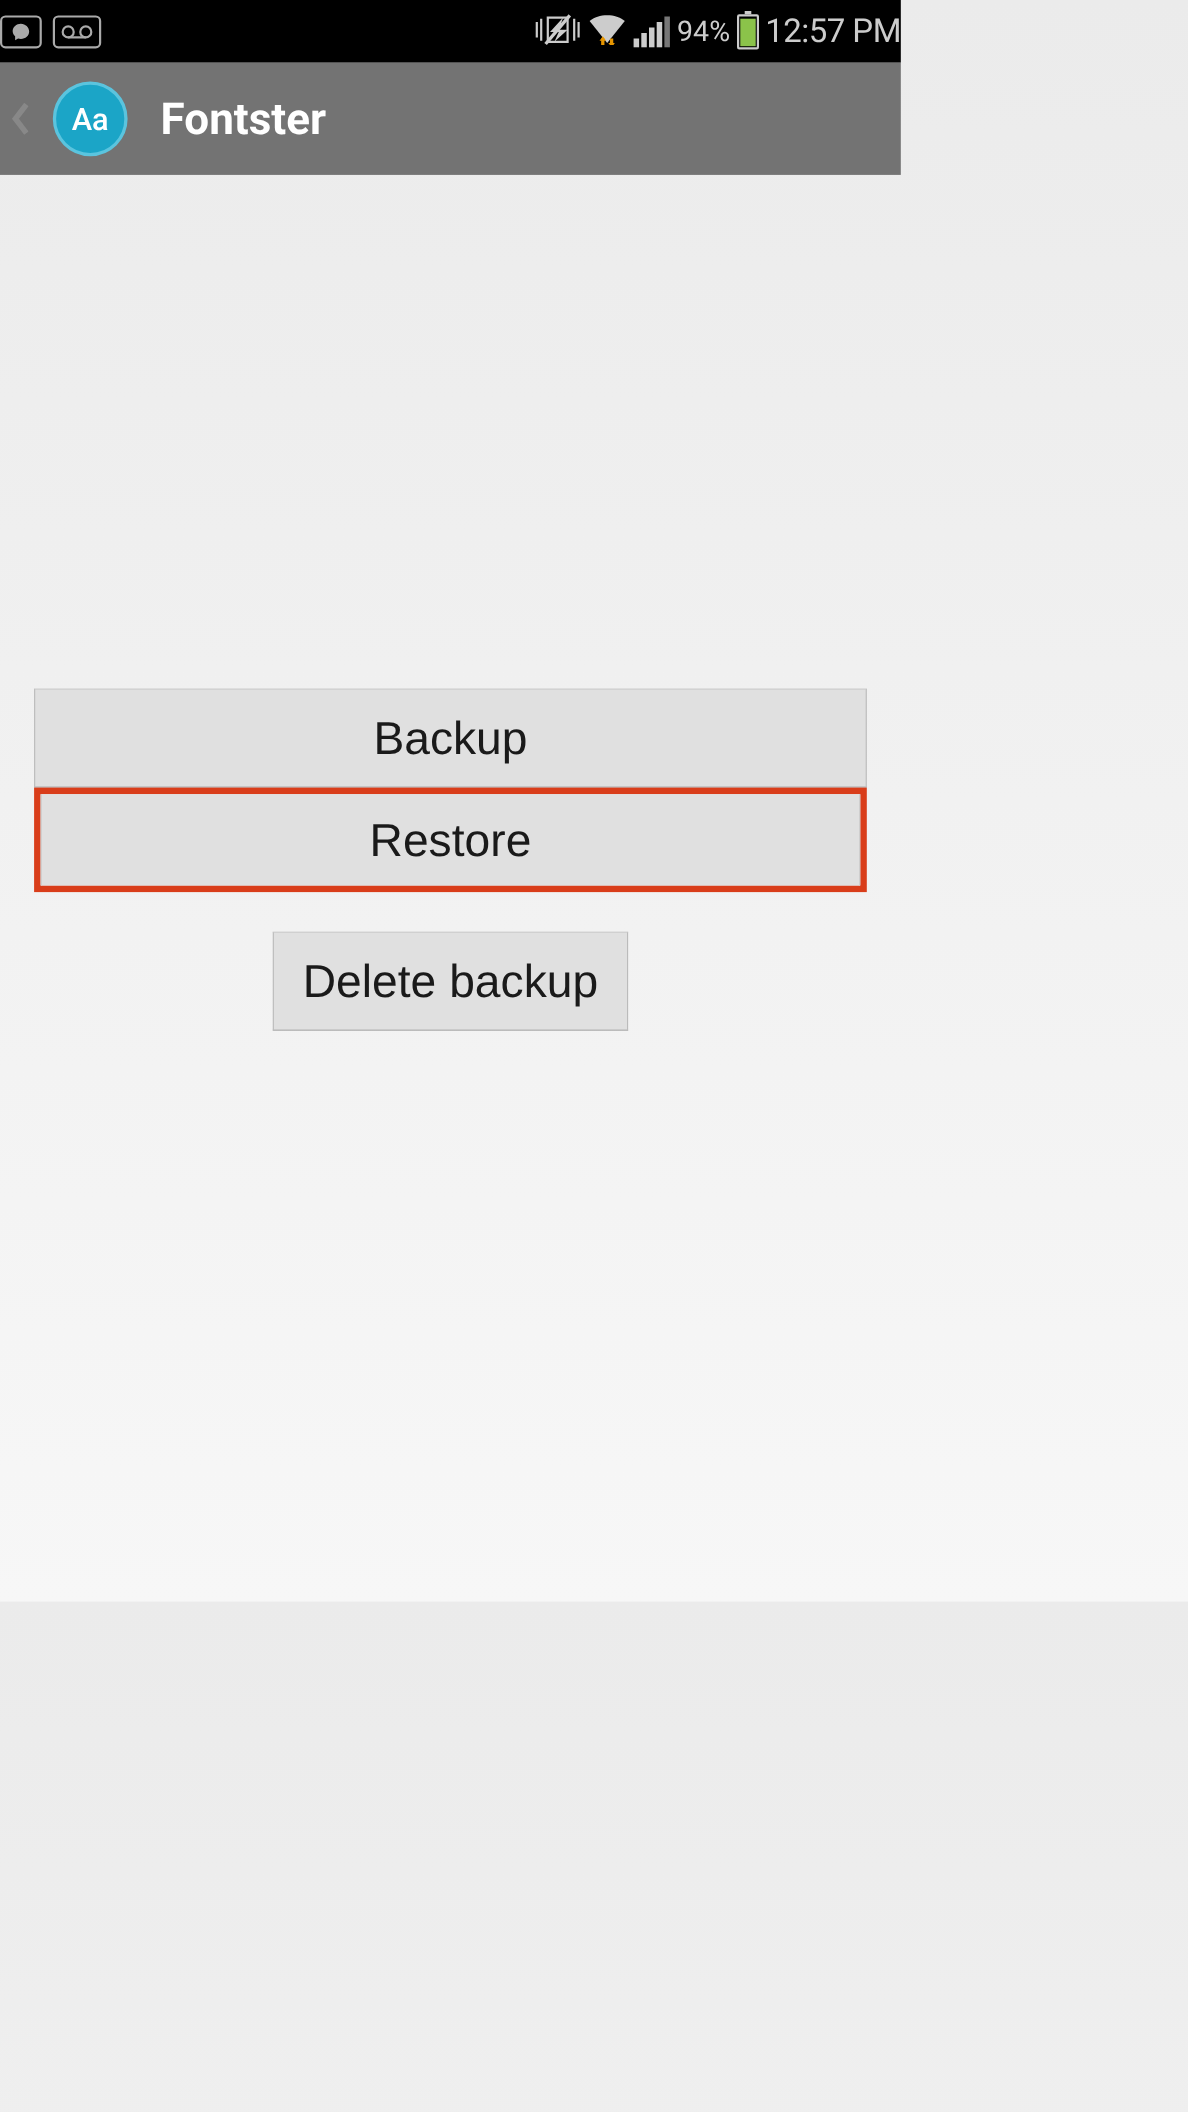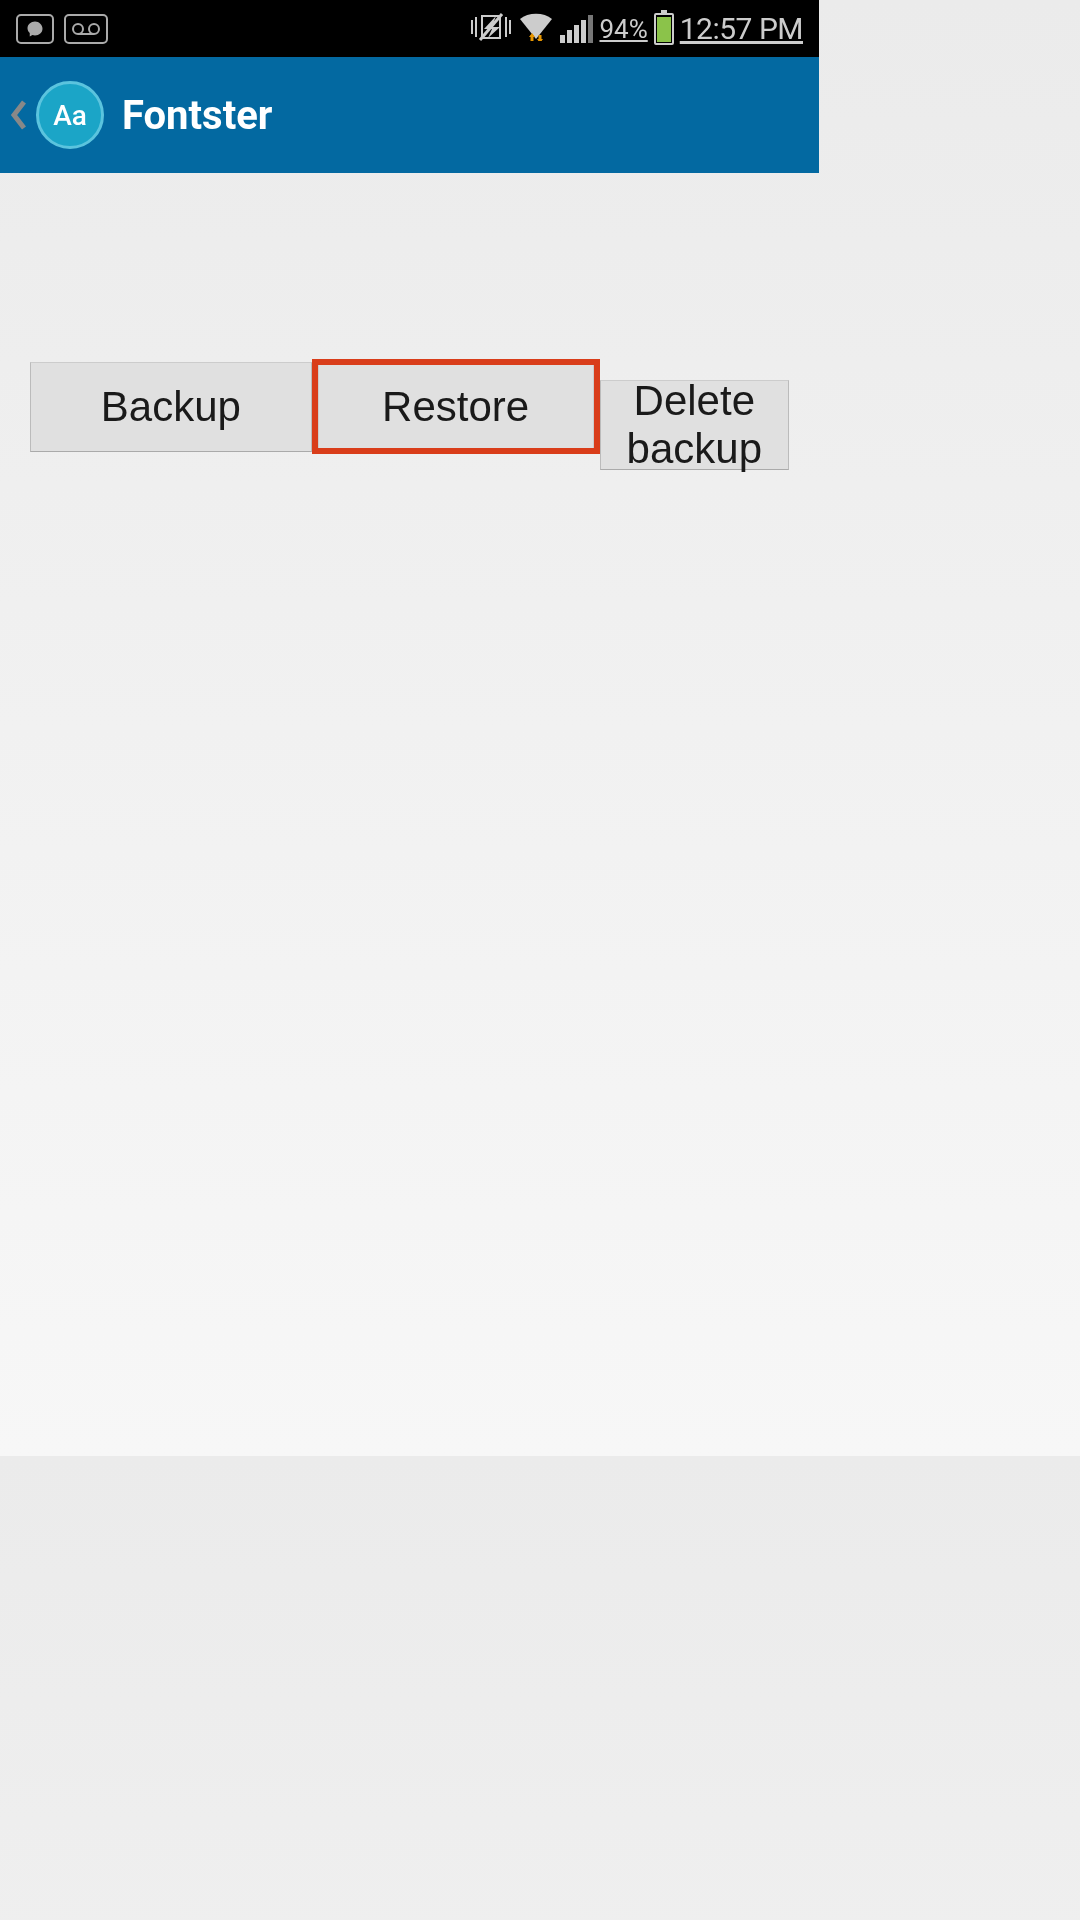--- a/index.html
+++ b/index.html
@@ -13,23 +13,22 @@
       font-family: Roboto, Arial, sans-serif;
       background: linear-gradient(to bottom, #ebebeb 0%, #f7f7f7 100%);
       overflow: hidden;
     }
     .status-bar {
       height: 57px;
       background: #000000;
       display: flex;
       align-items: center;
       justify-content: space-between;
-      padding: 0 16px;
+      padding: 0 0;
       color: #cccccc;
-      text-decoration: underline;
     }
     .status-left {
       display: flex;
       align-items: center;
       gap: 10px;
     }
     .status-right {
       display: flex;
       align-items: center;
       gap: 6px;
@@ -70,26 +69,26 @@
       width: 6px;
       height: 3px;
       background: #ccc;
     }
     .battery-fill {
       width: 100%;
       height: 94%;
       background: #8bc34a;
     }
     .app-bar {
-      height: 116px;
-      background: #0369a1;
+      height: 102px;
+      background: #737373;
       display: flex;
       align-items: center;
       padding: 0 10px;
-      gap: 10px;
+      gap: 22px;
     }
     .back-chevron {
       width: 16px;
       height: 30px;
       display: flex;
       align-items: center;
     }
     .back-chevron svg {
       fill: #888;
     }
@@ -108,21 +107,21 @@
     }
     .app-title {
       color: #ffffff;
       font-size: 40px;
       font-weight: 700;
       margin-left: 8px;
     }
     .content {
       padding: 0 30px;
       display: flex;
-      flex-direction: row;
+      flex-direction: column;
       align-items: center;
     }
     .spacer-top {
       height: 467px;
     }
     .btn {
       background: #e0e0e0;
       border: 1px solid #bbb;
       border-top-color: #ccc;
       border-bottom-color: #aaa;

